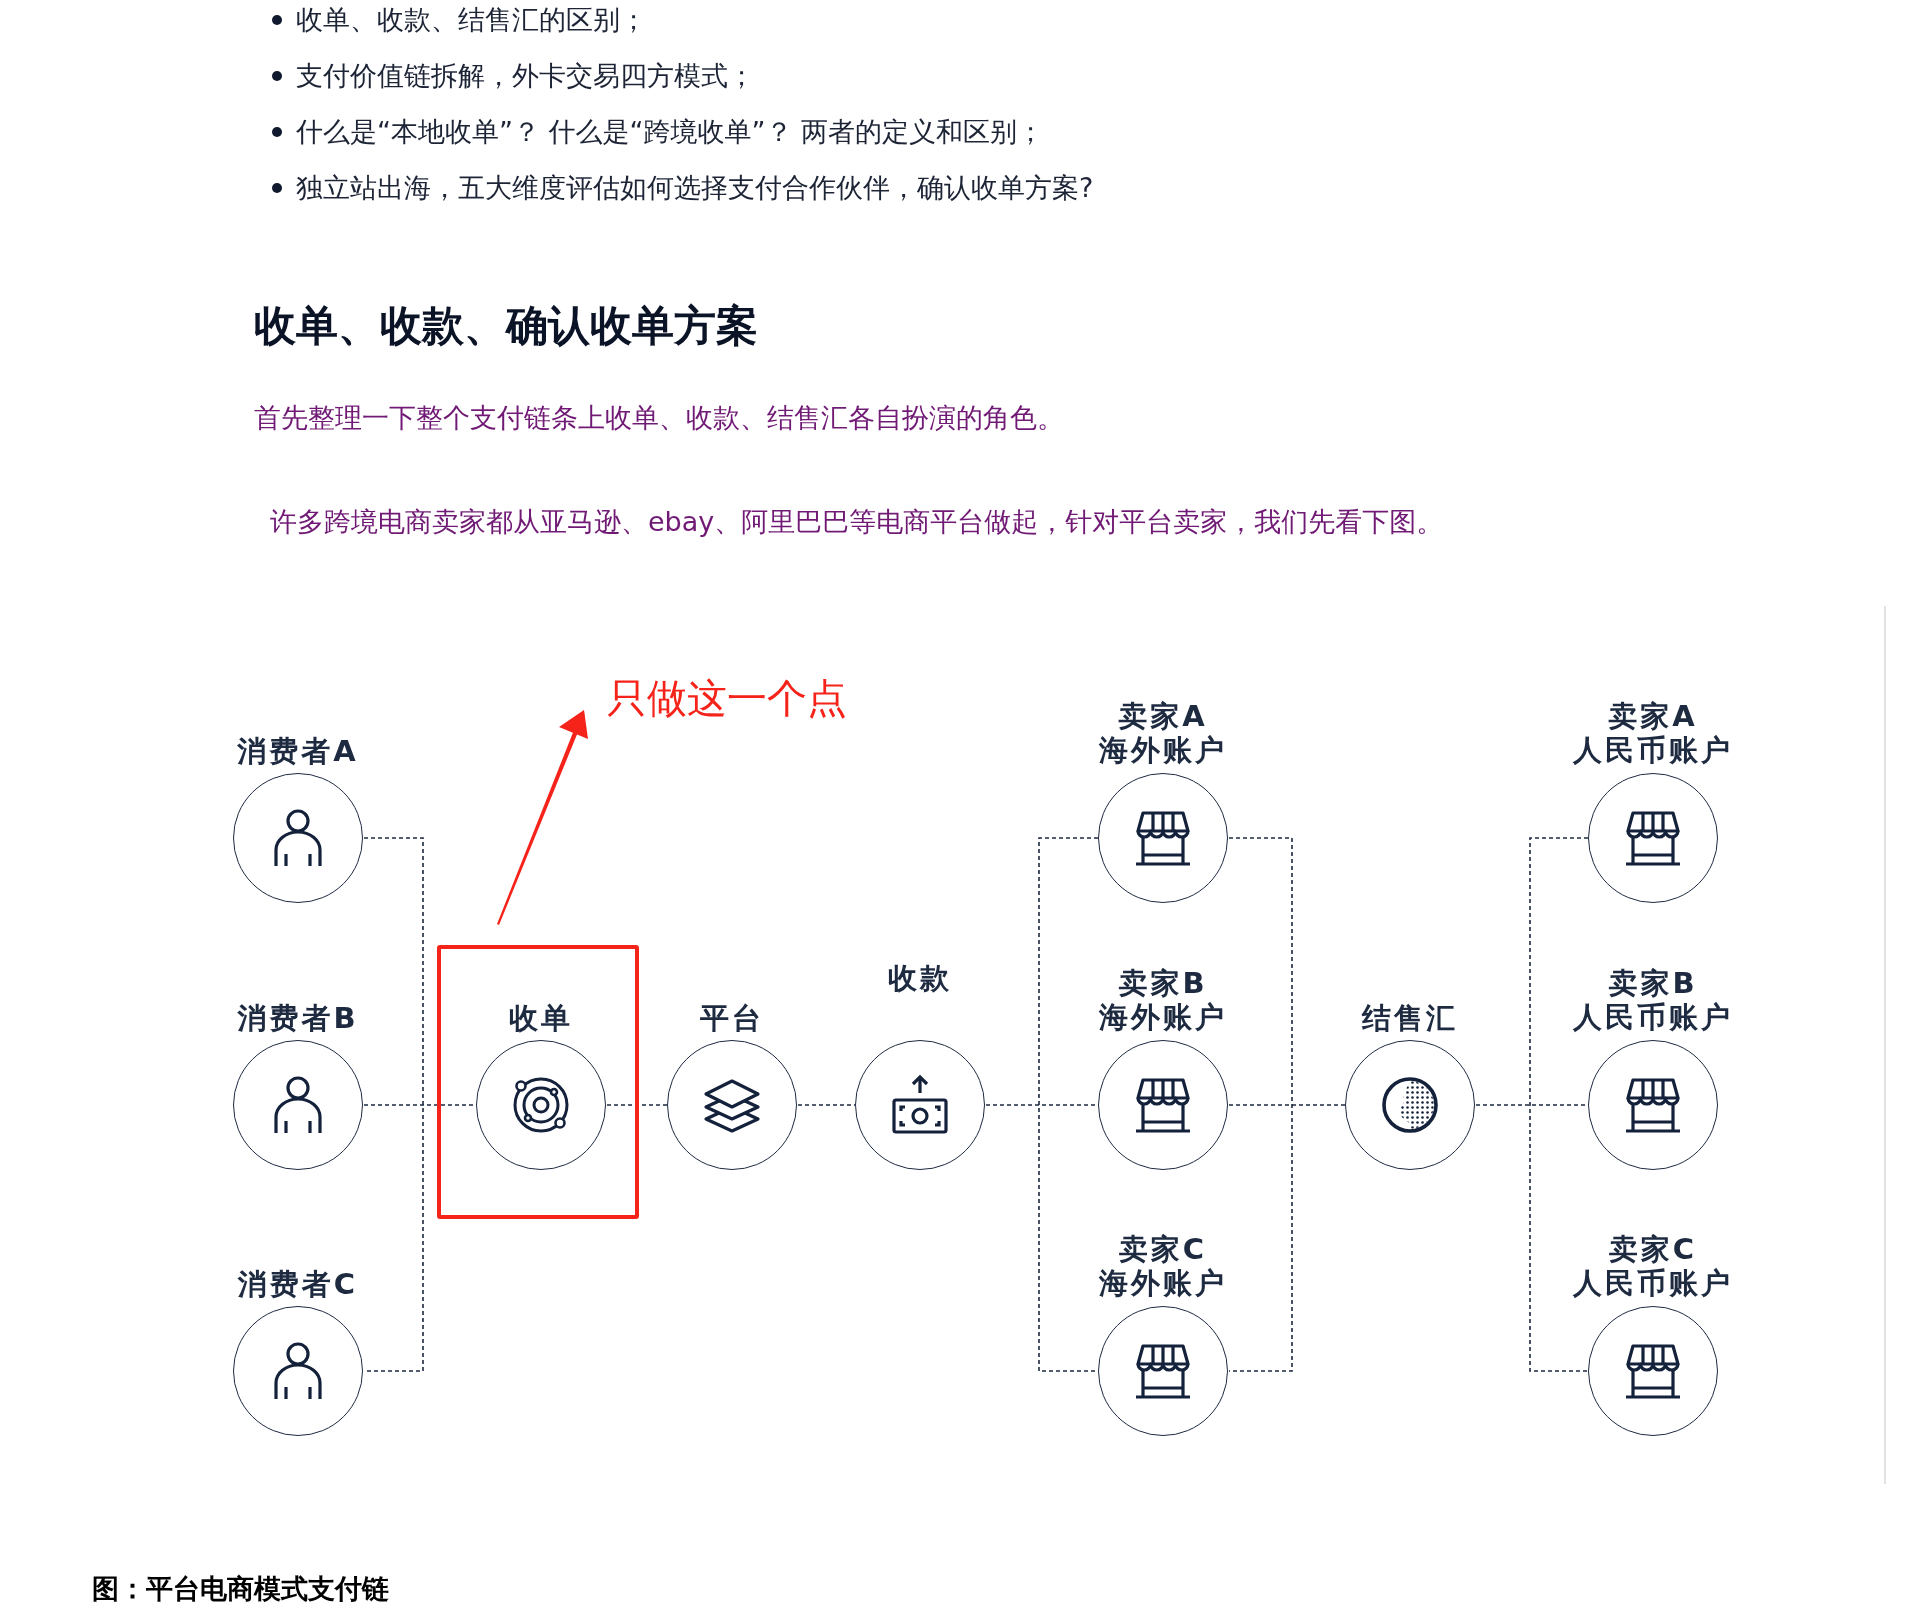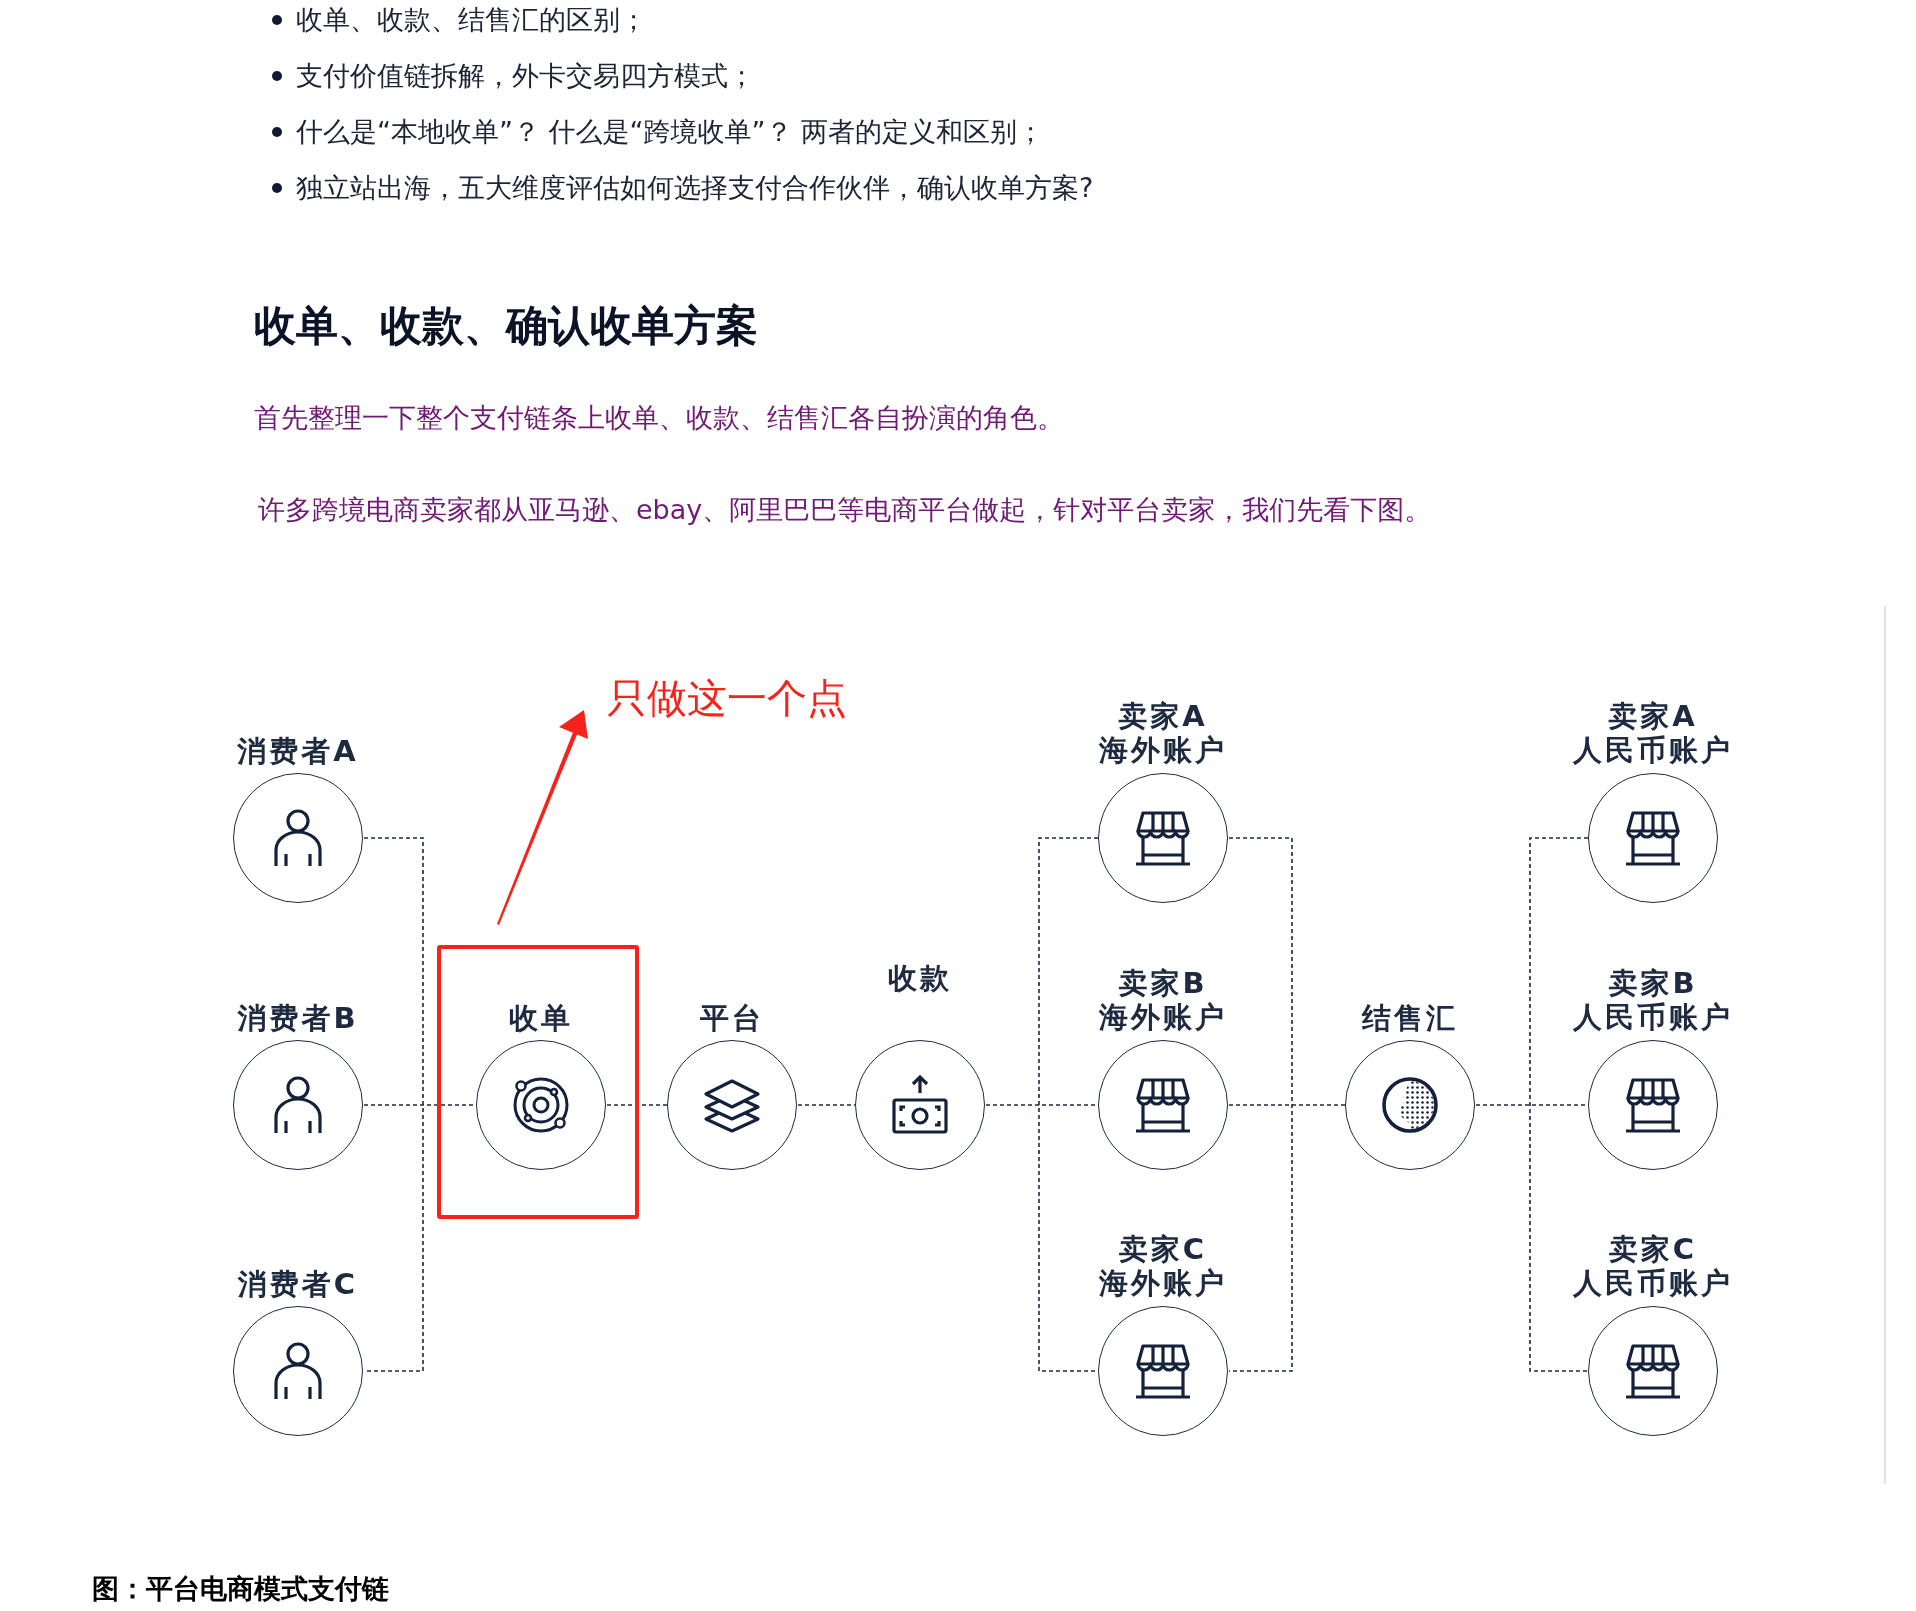--- a/index.html
+++ b/index.html
@@ -41,21 +41,21 @@
     <span class="bullet-text">什么是“本地收单”？ 什么是“跨境收单”？ 两者的定义和区别；</span>
   </li>
   <li class="bullet-item" style="top:171px">
     <span class="bullet-dot"></span>
     <span class="bullet-text">独立站出海，五大维度评估如何选择支付合作伙伴，确认收单方案?</span>
   </li>
 </ul>
 
 <h2 class="heading" style="margin:0">收单、收款、确认收单方案</h2>
 <p class="para" style="top:401px;margin:0">首先整理一下整个支付链条上收单、收款、结售汇各自扮演的角色。</p>
-<p class="para" style="top:489px;margin:4px">许多跨境电商卖家都从亚马逊、ebay、阿里巴巴等电商平台做起，针对平台卖家，我们先看下图。</p>
+<p class="para" style="top:489px;margin:16px">许多跨境电商卖家都从亚马逊、ebay、阿里巴巴等电商平台做起，针对平台卖家，我们先看下图。</p>
 
 <div class="abs" style="left:0;top:0;width:1916px;height:1611px;">
 
   <svg class="connectors" width="1916" height="1611">
     <g fill="none" stroke="#1d2a40" stroke-width="1.6" stroke-dasharray="4 3">
 
       <path d="M364 816 H423 V1349 H364"></path>
       <path d="M364 1083 H476"></path>
 
       <path d="M607 1083 H667"></path>

